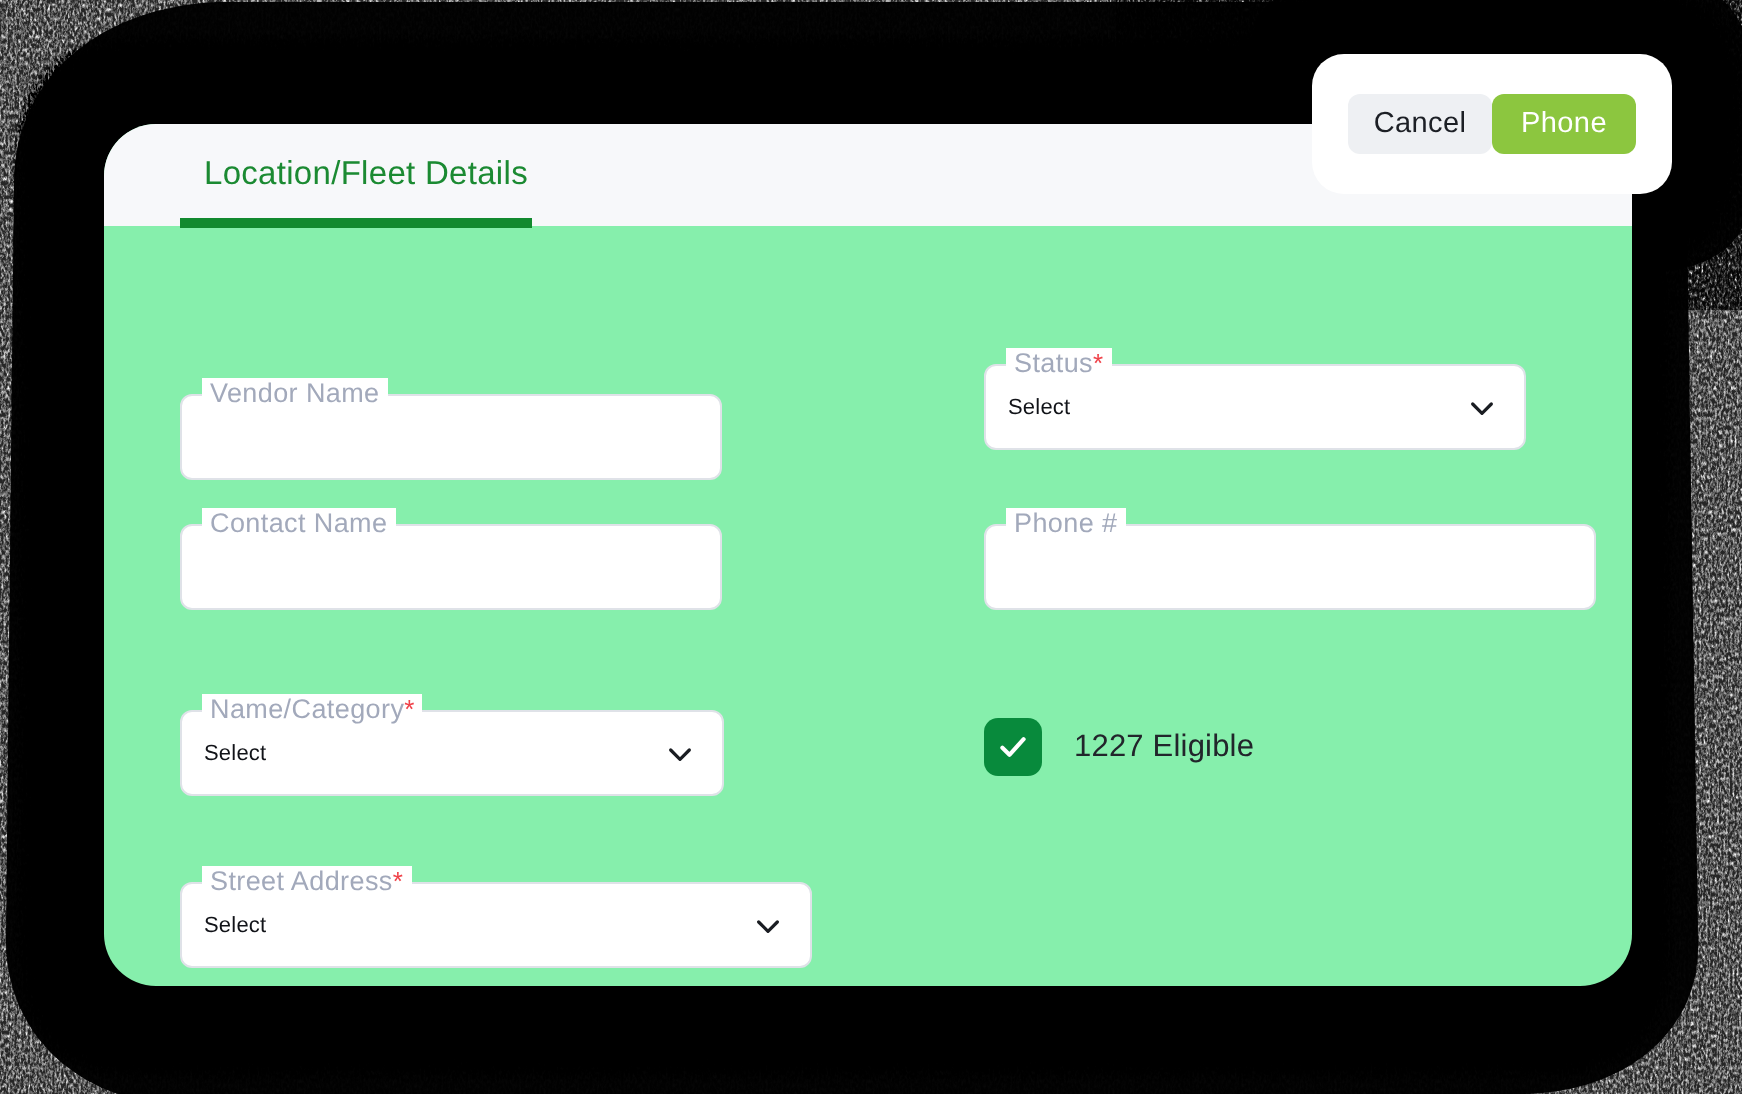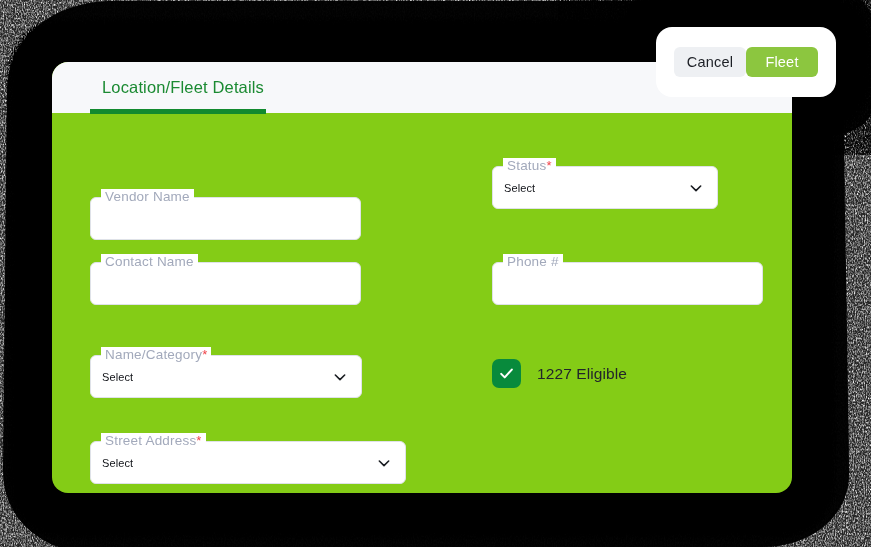--- a/index.html
+++ b/index.html
@@ -29,24 +29,25 @@
   }
   .shadow-svg { position:absolute; inset:0; width:871px; height:547px; }
 
   
   .card {
     position: absolute;
     left: 52px;
     top: 62px;
     width: 740px;
     height: 431px;
-    background: #84cc16;
-    border-radius: 16px;
+    background: #86efac;
+    border-radius: 26px;
     z-index: 3;
     overflow: hidden;
+    padding-left: 24px;
   }
 
   .tabbar {
     position: absolute;
     left: 0; top: 0;
     width: 100%;
     height: 51px;
     background: #f7f8fa;
   }
   .tab {
@@ -247,38 +248,38 @@
     <div class="tab-underline"></div>
 
     <div class="form">
 
       <div class="field" style="left:38px; top:57px; width:271px;margin-top:27px;">
         <div class="box"></div>
         <span class="legend"><span>Vendor Name</span></span>
         <span class="value"></span>
       </div>
 
-      <div class="field select" style="left:440px; top:53px; width:226px;">
+      <div class="field select" style="left:440px; top:69px; width:271px;">
         <div class="box"></div>
         <span class="legend"><span>Status</span><span class="req">*</span></span>
         <span class="value">Select</span>
         <span class="chev">
           <svg width="16" height="16" viewBox="0 0 24 24" fill="none" stroke="#1a1d22" stroke-width="2.4" stroke-linecap="round" stroke-linejoin="round">
               <polyline points="5 9 12 16 19 9"></polyline>
             </svg>
         </span>
       </div>
 
       <div class="field" style="left:38px; top:149px; width:271px;">
         <div class="box"></div>
         <span class="legend"><span>Contact Name</span></span>
         <span class="value"></span>
       </div>
 
-      <div class="field" style="left:440px; top:149px; width:271px;">
+      <div class="field" style="left:440px; top:149px; width:306px;">
         <div class="box"></div>
         <span class="legend"><span>Phone #</span></span>
         <span class="value"></span>
       </div>
 
       <div class="field select" style="left:38px; top:242px; width:272px;">
         <div class="box"></div>
         <span class="legend"><span>Name/Category</span><span class="req">*</span></span>
         <span class="value">Select</span>
         <span class="chev">
@@ -306,16 +307,16 @@
               <polyline points="5 9 12 16 19 9"></polyline>
             </svg>
         </span>
       </div>
 
     </div>
   </div>
 
   <div class="actionbar">
     <button class="btn btn-cancel">Cancel</button>
-    <button class="btn btn-save">Fleet</button>
+    <button class="btn btn-save">Phone</button>
   </div>
 
 </div>
 
 </body></html>

